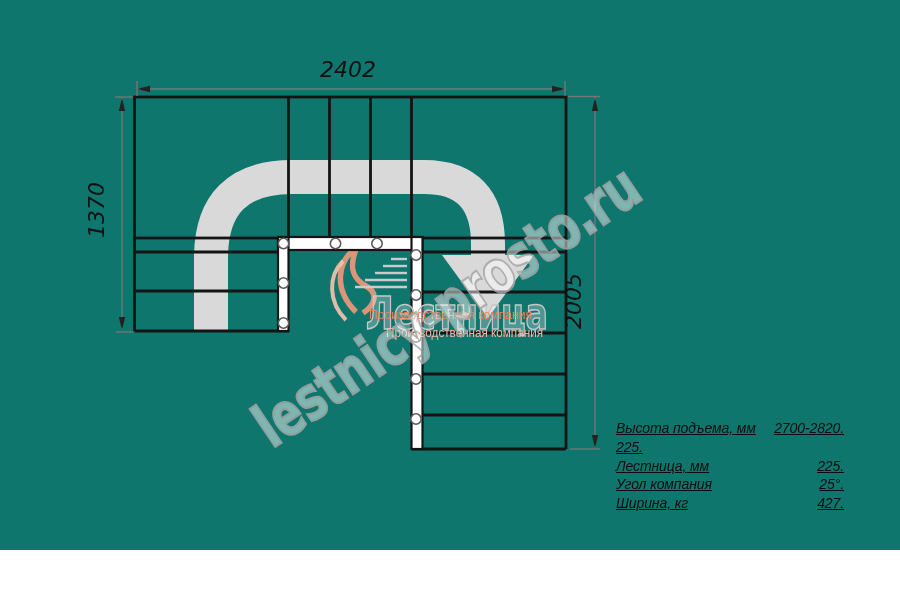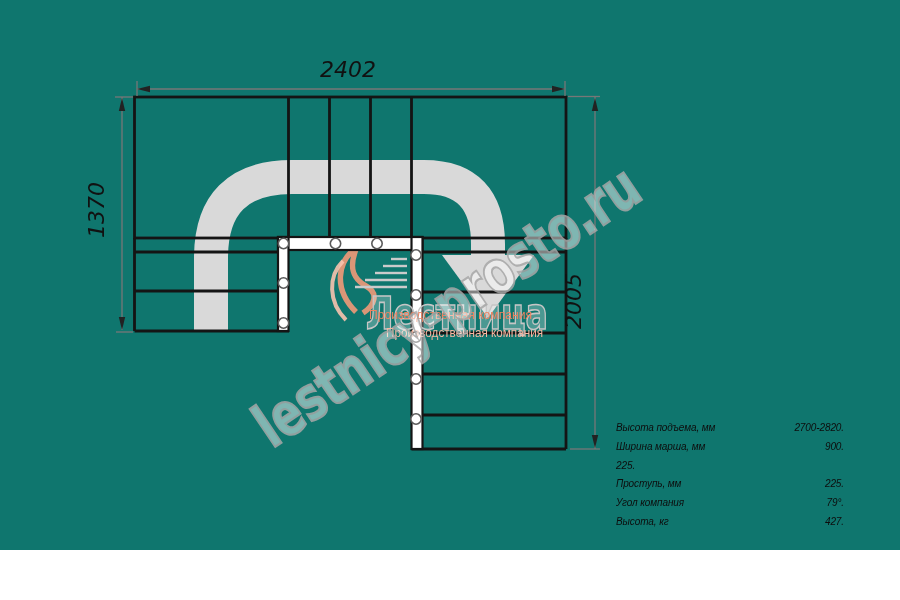--- a/index.html
+++ b/index.html
@@ -7,22 +7,22 @@
          font-family:"Liberation Sans",sans-serif;}
   #plan-svg{position:absolute;left:0;top:0;}
   .dim-text{font-family:"DejaVu Sans",sans-serif;font-style:italic;font-size:22px;fill:#111111;}
   .wm-diagonal{font-family:"DejaVu Sans",sans-serif;font-weight:bold;font-size:60px;
                fill:rgba(255,255,255,0.55);stroke:#a8a8a8;stroke-width:2.2px;}
   .wm-brand{font-family:"DejaVu Sans",sans-serif;font-weight:bold;font-size:44px;
             fill:rgba(255,255,255,0.25);stroke:#c6c6c6;stroke-width:1.6px;}
   .wm-tag1{font-family:"Liberation Sans",sans-serif;font-size:13.5px;fill:#ee8361;}
   .wm-tag2{font-family:"Liberation Sans",sans-serif;font-size:13.5px;fill:#f5b7a1;}
   .specs{position:absolute;left:616px;top:419px;width:228px;
-         font-family:"Liberation Sans",sans-serif;font-style:italic;font-size:10px;
-         color:#0d0d0d;letter-spacing:-0.1px;}
+         font-family:"Liberation Sans",sans-serif;font-style:italic;font-size:14px;
+         color:#0d0d0d;letter-spacing:-0.1px;text-decoration:underline;}
   .spec-row{display:flex;justify-content:space-between;line-height:18.8px;white-space:nowrap;}
   .spec-value{text-align:center;}
 </style>
 </head>
 <body>
 
 <div id="stage">
 
   <svg id="plan-svg" width="900" height="600" viewBox="0 0 900 600">
 
@@ -125,33 +125,29 @@
 
     <text class="wm-diagonal" transform="translate(272,449) rotate(-34)" textLength="450" lengthAdjust="spacingAndGlyphs" opacity="0.85">lestnicy-prosto.ru</text>
   </svg>
 
   <div class="specs">
     <div class="spec-row">
       <span class="spec-label">Высота подъема, мм</span>
       <span class="spec-value">2700-2820.</span>
     </div>
     <div class="spec-row">
-      <span class="spec-label">Ширина марша, мм</span>
-      <span class="spec-value">900.</span>
-    </div>
-    <div class="spec-row">
       <span class="spec-value">225.</span>
     </div>
     <div class="spec-row">
-      <span class="spec-label">Проступь, мм</span>
+      <span class="spec-label">Лестница, мм</span>
       <span class="spec-value">225.</span>
     </div>
     <div class="spec-row">
       <span class="spec-label">Угол компания</span>
-      <span class="spec-value">79°.</span>
+      <span class="spec-value">25°.</span>
     </div>
     <div class="spec-row">
-      <span class="spec-label">Высота, кг</span>
+      <span class="spec-label">Ширина, кг</span>
       <span class="spec-value">427.</span>
     </div>
   </div>
 
 </div>
 
 </body></html>

